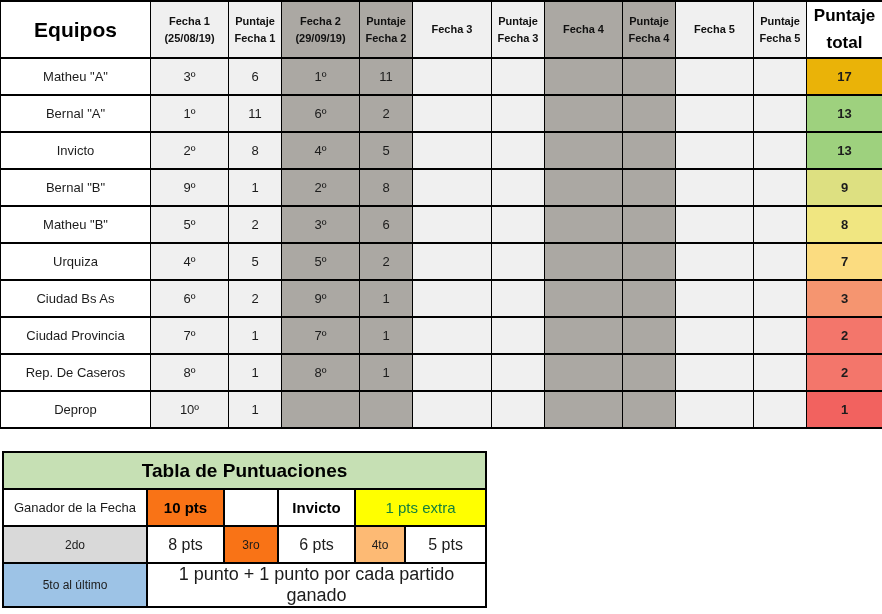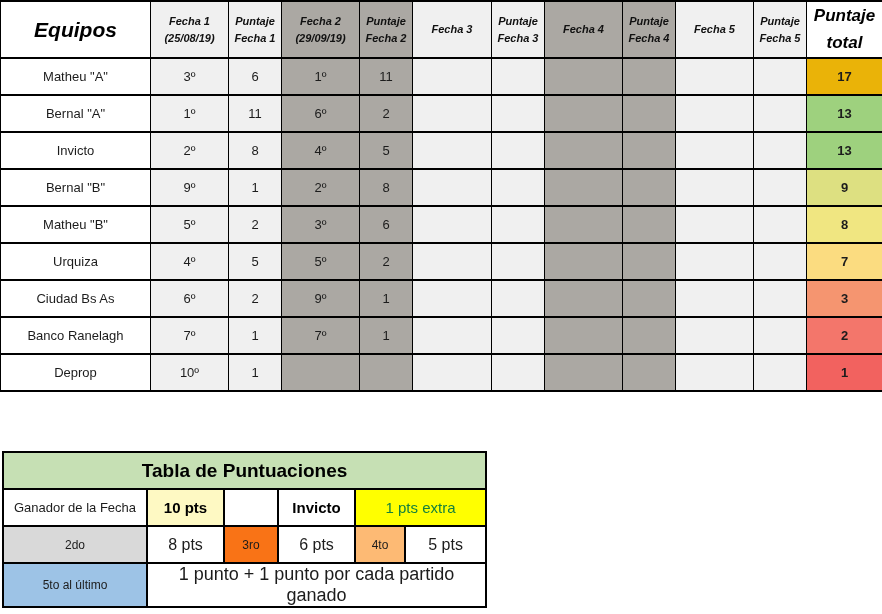--- a/index.html
+++ b/index.html
@@ -13,21 +13,21 @@
   .standings { position: absolute; top: 0; left: 0; width: 882px; }
   .standings th, .standings td {
     border: 1px solid #000;
     border-top: 2px solid #000;
     border-bottom: 2px solid #000;
     text-align: center;
     vertical-align: middle;
     padding: 0;
     overflow: hidden;
   }
-  .standings tr.hdr { height: 57px; font-style: italic; }
+  .standings tr.hdr { height: 57px; }
   .standings tr.row { height: 37px; }
   .lt { background: #F0F0F0; }
   .dk { background: #ABA8A3; }
   .team { background: #ffffff; }
   .h-eq   { background: #ffffff; font-size: 21px; font-weight: 700; color: #000; }
   .h-col  { font-size: 11px; font-weight: 700; color: #111; white-space: pre-line; line-height: 1.5; }
   .h-total{ background: #ffffff; font-size: 17px; font-weight: 700; color: #000; white-space: pre-line; line-height: 1.55;
             border-left: 2px solid #000; border-right: 2px solid #000; }
   .standings td { font-size: 13px; color: #1c1c1c; }
   .total { font-size: 15px; font-weight: 700; color: #1c1c1c;
@@ -196,34 +196,48 @@
       <td class="lt"></td>
       <td class="lt"></td>
       <td class="dk"></td>
       <td class="dk"></td>
       <td class="lt"></td>
       <td class="lt"></td>
       <td class="total" style="background-color: rgb(245, 149, 112);">3</td>
     </tr>
 
     <tr class="row">
-      <td class="team">Banco Ranelagh</td>
+      <td class="team">Ciudad Provincia</td>
       <td class="lt">7º</td>
       <td class="lt">1</td>
       <td class="dk">7º</td>
       <td class="dk">1</td>
       <td class="lt"></td>
       <td class="lt"></td>
       <td class="dk"></td>
       <td class="dk"></td>
       <td class="lt"></td>
       <td class="lt"></td>
       <td class="total" style="background-color: rgb(243, 118, 107);">2</td>
     </tr>
 
+    <tr class="row">
+      <td class="team">Rep. De Caseros</td>
+      <td class="lt">8º</td>
+      <td class="lt">1</td>
+      <td class="dk">8º</td>
+      <td class="dk">1</td>
+      <td class="lt"></td>
+      <td class="lt"></td>
+      <td class="dk"></td>
+      <td class="dk"></td>
+      <td class="lt"></td>
+      <td class="lt"></td>
+      <td class="total" style="background-color: rgb(243, 118, 107);">2</td>
+    </tr>
 
     <tr class="row">
       <td class="team">Deprop</td>
       <td class="lt">10º</td>
       <td class="lt">1</td>
       <td class="dk"></td>
       <td class="dk"></td>
       <td class="lt"></td>
       <td class="lt"></td>
       <td class="dk"></td>
@@ -243,21 +257,21 @@
       <col style="width:77px">
         <col style="width:50px">
         <col style="width:81px">
     </colgroup>
     <tbody>
         <tr class="title-row">
       <th class="s-title" colspan="6" style="background-color: rgb(198, 224, 180);">Tabla de Puntuaciones</th>
     </tr>
     <tr class="t-row">
       <td class="s-label">Ganador de la Fecha</td>
-      <td class="s-bold" style="background-color: #fef9c3;">10 pts</td>
+      <td class="s-bold" style="background-color: #f97316;">10 pts</td>
       <td></td>
       <td class="s-bold">Invicto</td>
       <td class="s-extra" colspan="2" style="background-color: rgb(255, 255, 0);">1 pts extra</td>
     </tr>
     <tr class="t-row">
       <td class="s-small" style="background-color: rgb(217, 217, 217);">2do</td>
       <td class="s-pts">8 pts</td>
       <td class="s-small" style="background-color: #f97316;">3ro</td>
       <td class="s-pts">6 pts</td>
       <td class="s-small" style="background-color: #fdba74;">4to</td>

